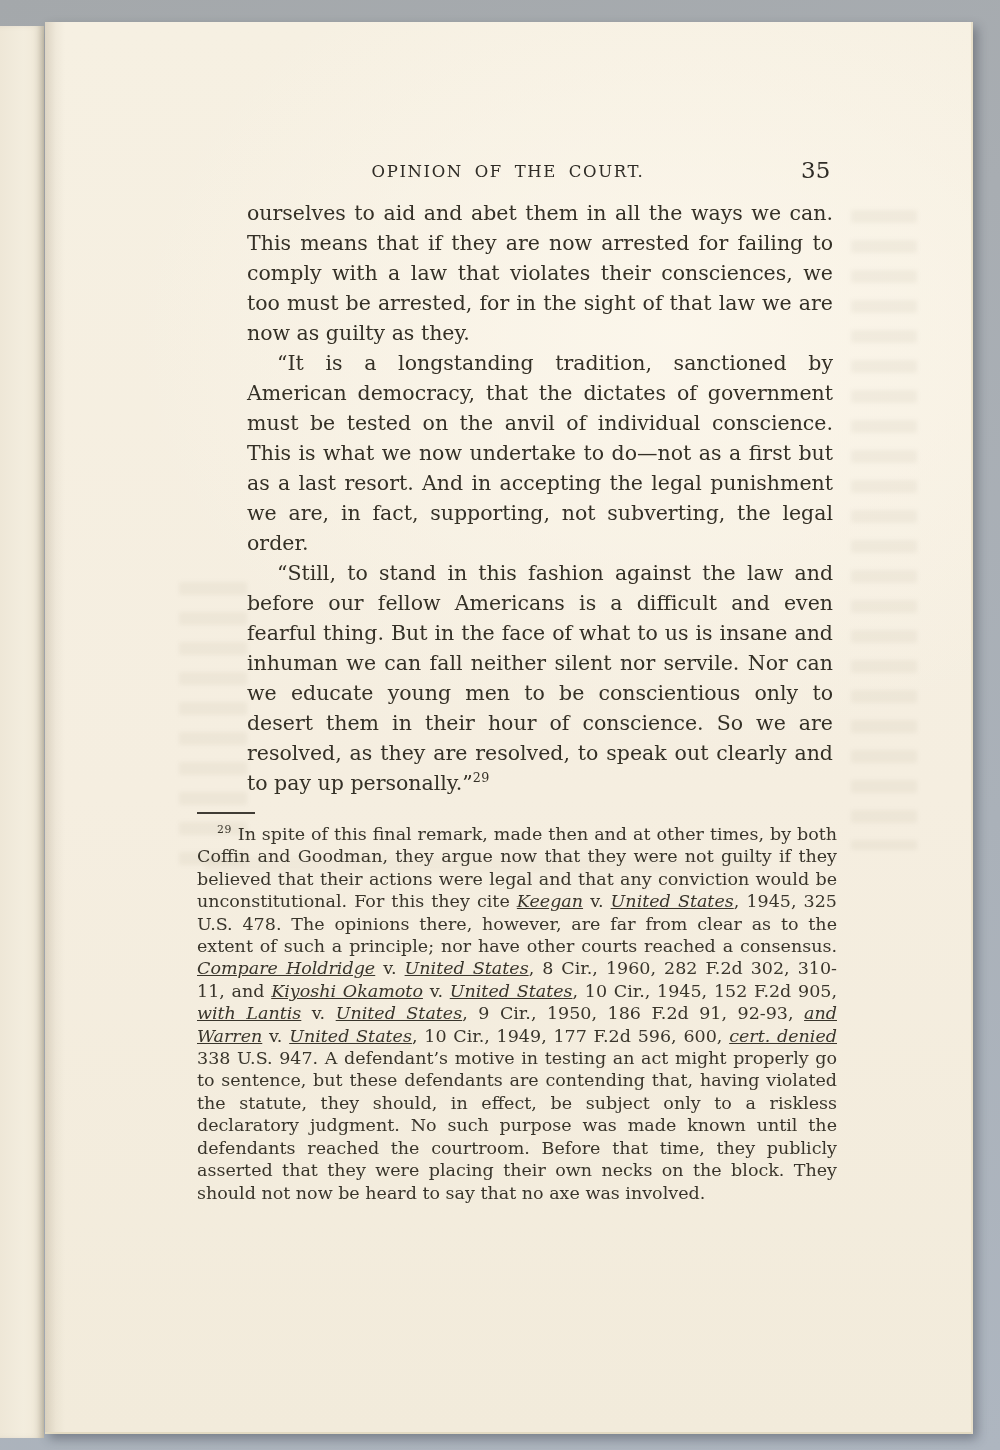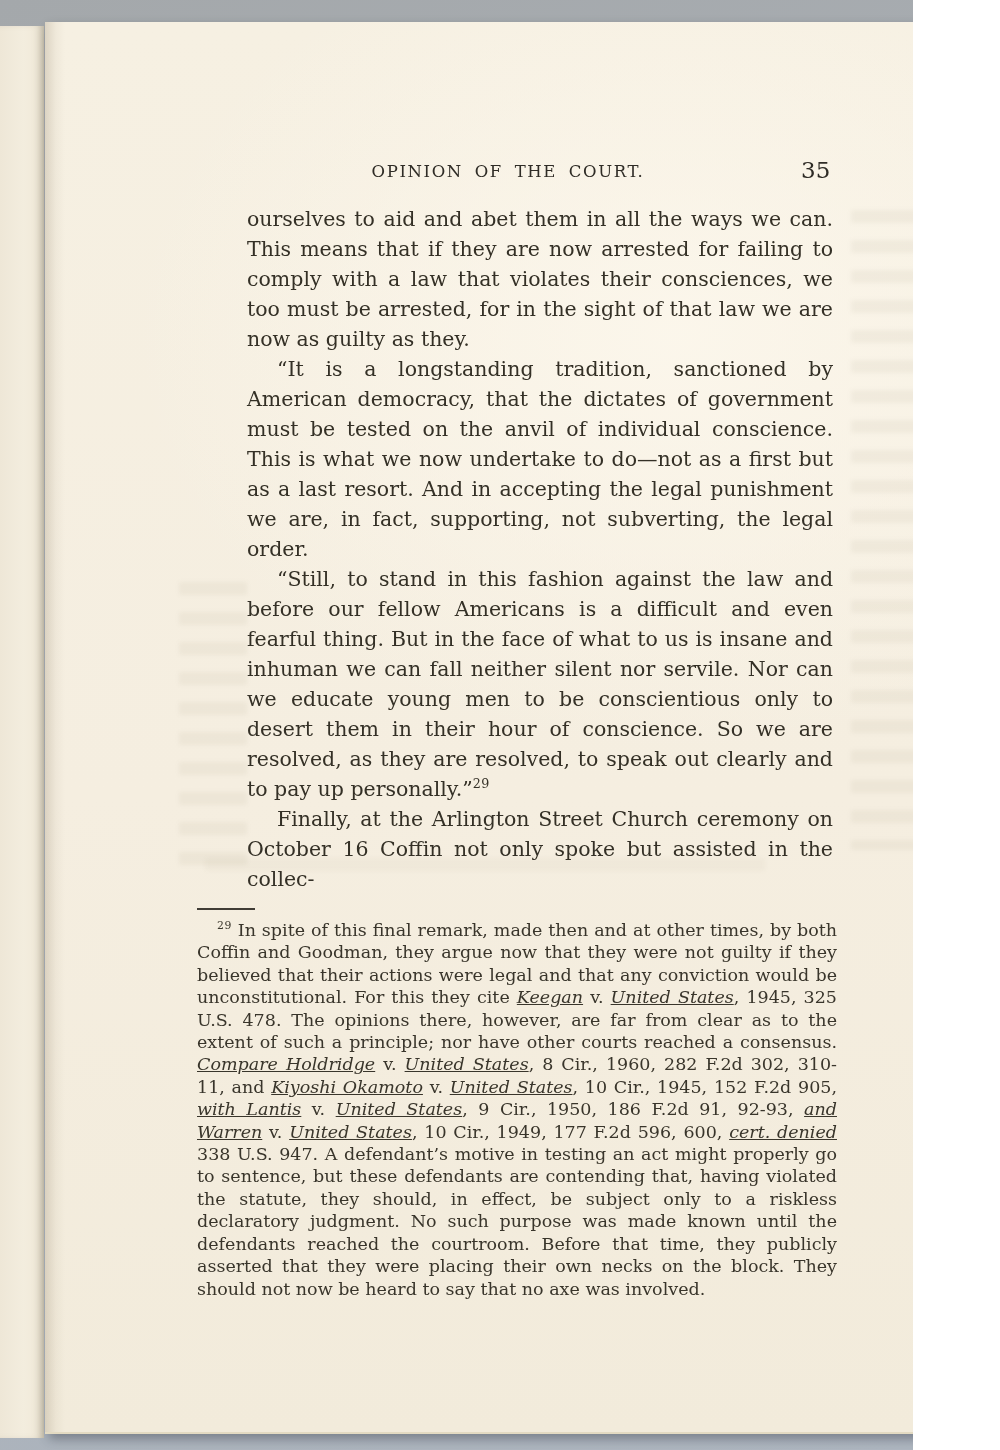--- a/index.html
+++ b/index.html
@@ -2,21 +2,21 @@
 <html><head>
 <meta charset="utf-8">
 <style>
   html, body { margin: 0; padding: 0; }
   body {
     width: 1000px; height: 1450px;
     font-family: "DejaVu Serif", "Liberation Serif", serif;
   }
   .scene {
     position: relative;
-    width: 913px; height: 1450px;
+    width: 1000px; height: 1450px;
     overflow: hidden;
     background: linear-gradient(160deg, #a4a8ab 0%, #a8adb2 30%, #aab1b9 65%, #aeb6c0 100%);
   }
   
   .page-sliver {
     position: absolute;
     left: 0; top: 26px;
     width: 43px; height: 1412px;
     background: linear-gradient(90deg, #eee7d7 0%, #f3edde 55%, #efe8d7 100%);
     border-right: 1px solid #c9c1ad;
@@ -53,21 +53,21 @@
   }
   .page-number {
     position: absolute;
     left: 756px; top: 135px;
     font-size: 23px;
     color: #2f2c26;
   }
   
   .content {
     position: absolute;
-    left: 152px; top: 182px;
+    left: 152px; top: 176px;
     width: 640px;
     color: #343026;
   }
   .body-text {
     margin: 0 4px 0 50px;  
     font-size: 20.5px;
     line-height: 30px;
     text-align: justify;
   }
   .para { margin: 0; }
@@ -122,21 +122,20 @@
 
     <div class="running-header">OPINION OF THE COURT.</div>
 
     <div class="page-number">35</div>
 
     <div class="content">
       <div class="body-text">
           <p class="para"><span>ourselves to aid and abet them in all the ways we can. This means that if they are now arrested for failing to comply with a law that violates their consciences, we too must be arrested, for in the sight of that law we are now as guilty as they.</span></p>
           <p class="para indent"><span>“It is a longstanding tradition, sanctioned by American democracy, that the dictates of government must be tested on the anvil of individual conscience. This is what we now undertake to do—not as a first but as a last resort. And in accepting the legal punishment we are, in fact, supporting, not subverting, the legal order.</span></p>
           <p class="para indent"><span>“Still, to stand in this fashion against the law and before our fellow Americans is a difficult and even fearful thing. But in the face of what to us is insane and inhuman we can fall neither silent nor servile. Nor can we educate young men to be conscientious only to desert them in their hour of conscience. So we are resolved, as they are resolved, to speak out clearly and to pay up personally.”</span><sup class="fn-ref">29</sup></p>
-          <p class="para indent"><span>Finally, at the Arlington Street Church ceremony on October 16 Coffin not only spoke but assisted in the collec-</span></p>
         </div>
 
       <div class="footnote-rule"></div>
 
       <p class="footnote"><sup class="fn-ref">29</sup><span> In spite of this final remark, made then and at other times, by both Coffin and Goodman, they argue now that they were not guilty if they believed that their actions were legal and that any conviction would be unconstitutional. For this they cite </span><em>Keegan</em><span> v. </span><em>United States</em><span>, 1945, 325 U.S. 478. The opinions there, however, are far from clear as to the extent of such a principle; nor have other courts reached a consensus. </span><em>Compare Holdridge</em><span> v. </span><em>United States</em><span>, 8 Cir., 1960, 282 F.2d 302, 310-11, and </span><em>Kiyoshi Okamoto</em><span> v. </span><em>United States</em><span>, 10 Cir., 1945, 152 F.2d 905, </span><em>with Lantis</em><span> v. </span><em>United States</em><span>, 9 Cir., 1950, 186 F.2d 91, 92-93, </span><em>and Warren</em><span> v. </span><em>United States</em><span>, 10 Cir., 1949, 177 F.2d 596, 600, </span><em>cert. denied</em><span> 338 U.S. 947. A defendant’s motive in testing an act might properly go to sentence, but these defendants are contending that, having violated the statute, they should, in effect, be subject only to a riskless declaratory judgment. No such purpose was made known until the defendants reached the courtroom. Before that time, they publicly asserted that they were placing their own necks on the block. They should not now be heard to say that no axe was involved.</span></p>
     </div>
   </div>
 
 </div>
 

